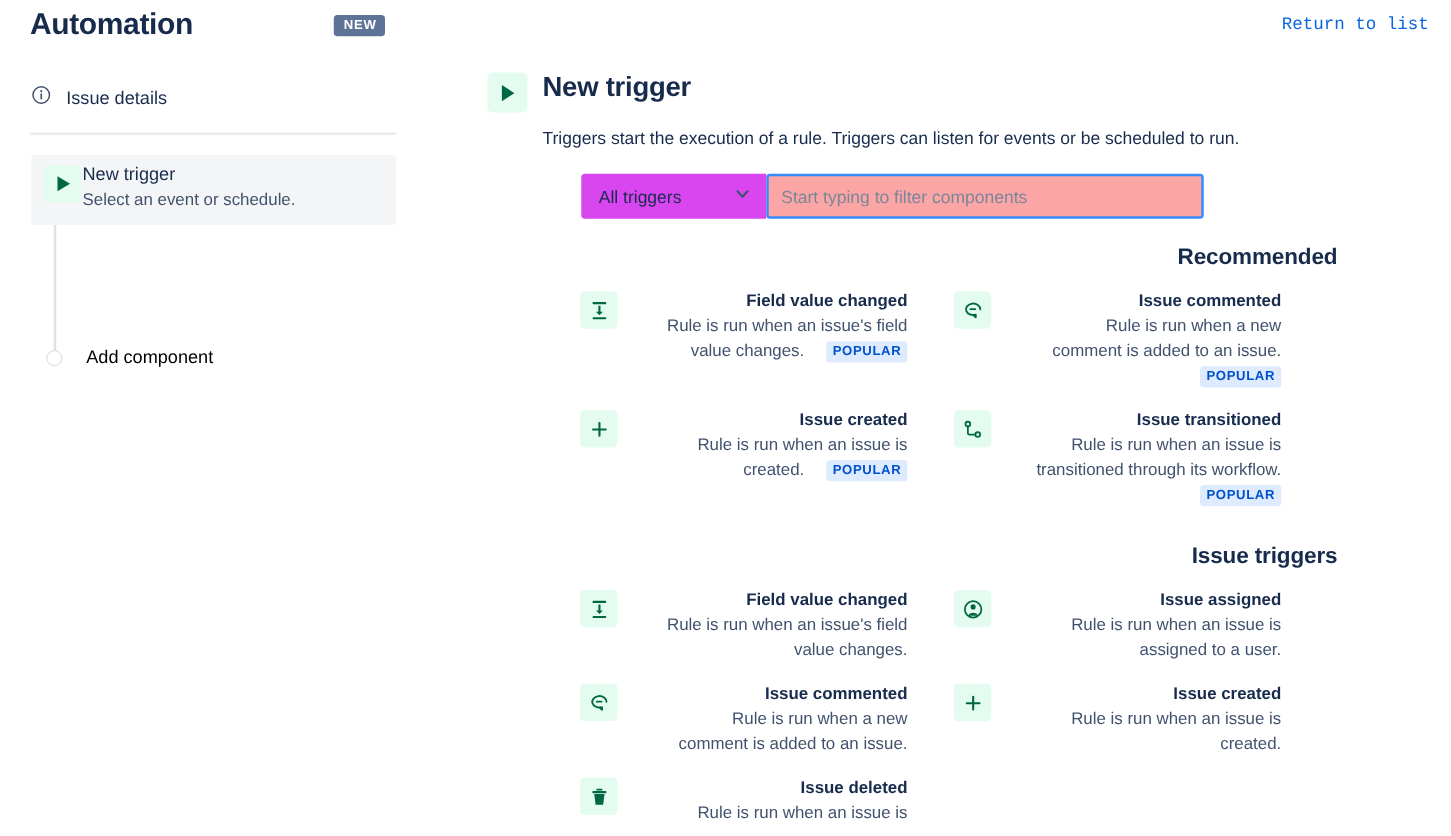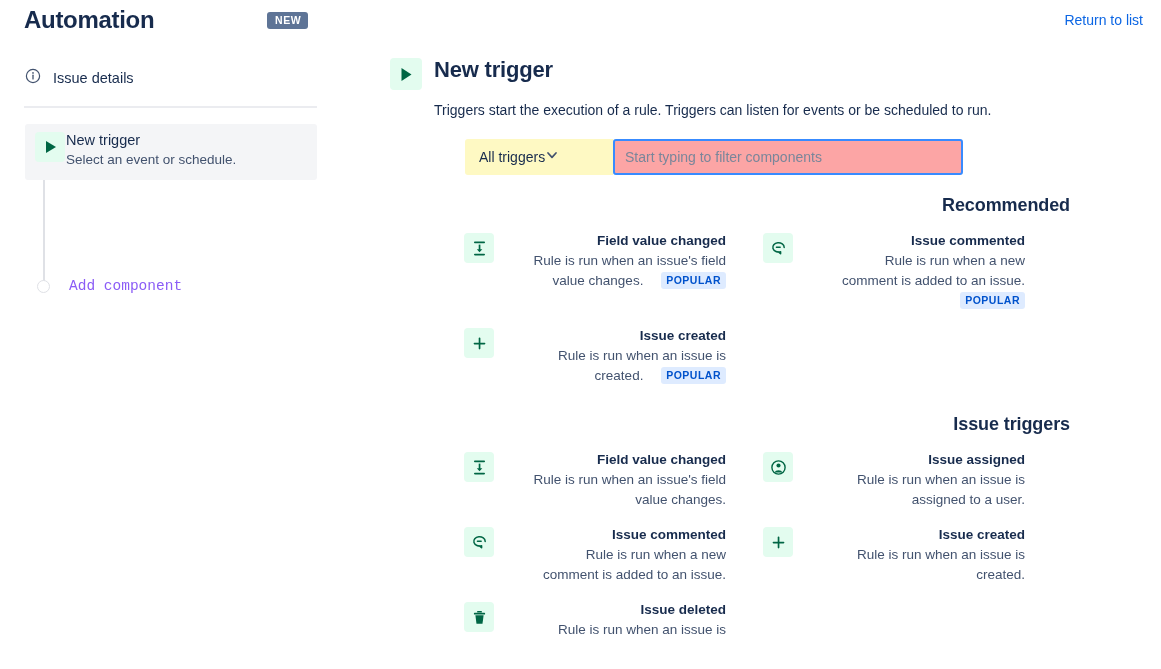--- a/index.html
+++ b/index.html
@@ -24,21 +24,21 @@
   }
   .new-badge {
     position: absolute; left: 267px; top: 12px;
     background: #5E7496; color: #ffffff;
     font-size: 10.5px; font-weight: bold; letter-spacing: 0.6px;
     padding: 3px 7px 3px 8px; border-radius: 3px;
     line-height: 1;
   }
   .return-link {
     position: absolute; right: 18px; top: 12px;
-    color: #0C66E4; font-size: 14px; text-decoration: none; cursor: pointer;
+    color: #0C66E4; font-size: 14px; text-decoration: none; cursor: pointer; font-family: Liberation Mono, monospace;
   }
 
   
   .sidebar {
     position: absolute; left: 0; top: 56px; width: 360px; height: 613px;
   }
   .rule-details-row {
     position: absolute; left: 25px; top: 12px;
     display: flex; align-items: center; gap: 12px; cursor: pointer;
   }
@@ -64,21 +64,21 @@
   .trigger-title { font-size: 14.5px; color: #172B4D; line-height: 20px; }
   .trigger-sub { font-size: 13.5px; color: #42526E; line-height: 19px; margin-top: 0px; }
   .add-component-row {
     position: absolute; left: 25px; top: 222px;
     display: flex; align-items: center; gap: 12px; cursor: pointer;
   }
   .add-circle {
     width: 13px; height: 13px; border: 1.5px solid #DFE1E6;
     border-radius: 50%; background: #ffffff; margin-left: 12px;
   }
-  .add-component-label { font-size: 14.5px; color: #8b5cf6; margin-left: 7px; font-family: Liberation Mono, monospace; }
+  .add-component-label { font-size: 14.5px; color: #000000; margin-left: 7px; }
 
   
   .main { position: absolute; left: 390px; top: 56px; width: 680px; }
   .main-head { position: relative; height: 42px; }
   .play-box {
     position: absolute; left: 0; top: 2px; width: 32px; height: 32px;
     background: #E3FCEF; border-radius: 4px;
     display: flex; align-items: center; justify-content: center;
   }
   .main-title {
@@ -88,23 +88,23 @@
   .main-desc {
     position: absolute; left: 44px; top: 44px;
     font-size: 14px; color: #172B4D; line-height: 20px; white-space: nowrap;
   }
 
   .filter-row {
     position: absolute; left: 75px; top: 83px;
     display: flex; align-items: stretch;
   }
   .select-box {
-    width: 148px; height: 36px; background: #fef9c3;
+    width: 148px; height: 36px; background: #d946ef;
     border: none; border-radius: 3px 0 0 3px;
-    display: flex; align-items: center; 
+    display: flex; align-items: center; justify-content: space-between;
     padding: 0 12px 0 14px; cursor: pointer;
   }
   .select-label { font-size: 14px; color: #172B4D; }
   .search-input {
     width: 350px; height: 36px;
     border: 2px solid #388BFF; border-radius: 3px;
     background: #fca5a5; padding: 0 10px;
     font-family: "Liberation Sans", sans-serif; font-size: 14px;
     color: #172B4D; outline: none;
   }
@@ -251,20 +251,33 @@
                 <rect x="7.7" y="2.6" width="1.7" height="11.8" rx="0.8" fill="#006644"></rect>
                 <rect x="2.6" y="7.7" width="11.8" height="1.7" rx="0.8" fill="#006644"></rect>
               </svg>
             </div>
             <div class="cell-body">
               <div class="cell-title">Issue created</div>
               <div class="cell-desc"><span>Rule is run when an issue is created.</span> <span class="pop-badge">POPULAR</span></div>
             </div>
           </div>
 
+          <div class="cell">
+            <div class="cell-icon">
+              <svg width="17" height="17" viewBox="0 0 17 17">
+                <circle cx="4.3" cy="4.1" r="1.9" fill="none" stroke="#006644" stroke-width="1.4"></circle>
+                <circle cx="12.2" cy="12.6" r="1.9" fill="none" stroke="#006644" stroke-width="1.4"></circle>
+                <path d="M4.3 6.1 L4.3 11.4 A1.2 1.2 0 0 0 5.5 12.6 L10.3 12.6" fill="none" stroke="#006644" stroke-width="1.4" stroke-linecap="round"></path>
+              </svg>
+            </div>
+            <div class="cell-body">
+              <div class="cell-title">Issue transitioned</div>
+              <div class="cell-desc"><span>Rule is run when an issue is transitioned through its workflow.</span> <span class="pop-badge">POPULAR</span></div>
+            </div>
+          </div>
 
         </div>
       </div>
 
       <div class="section sec-issue">
         <div class="section-title">Issue triggers</div>
         <div class="grid">
 
           <div class="cell">
             <div class="cell-icon">

